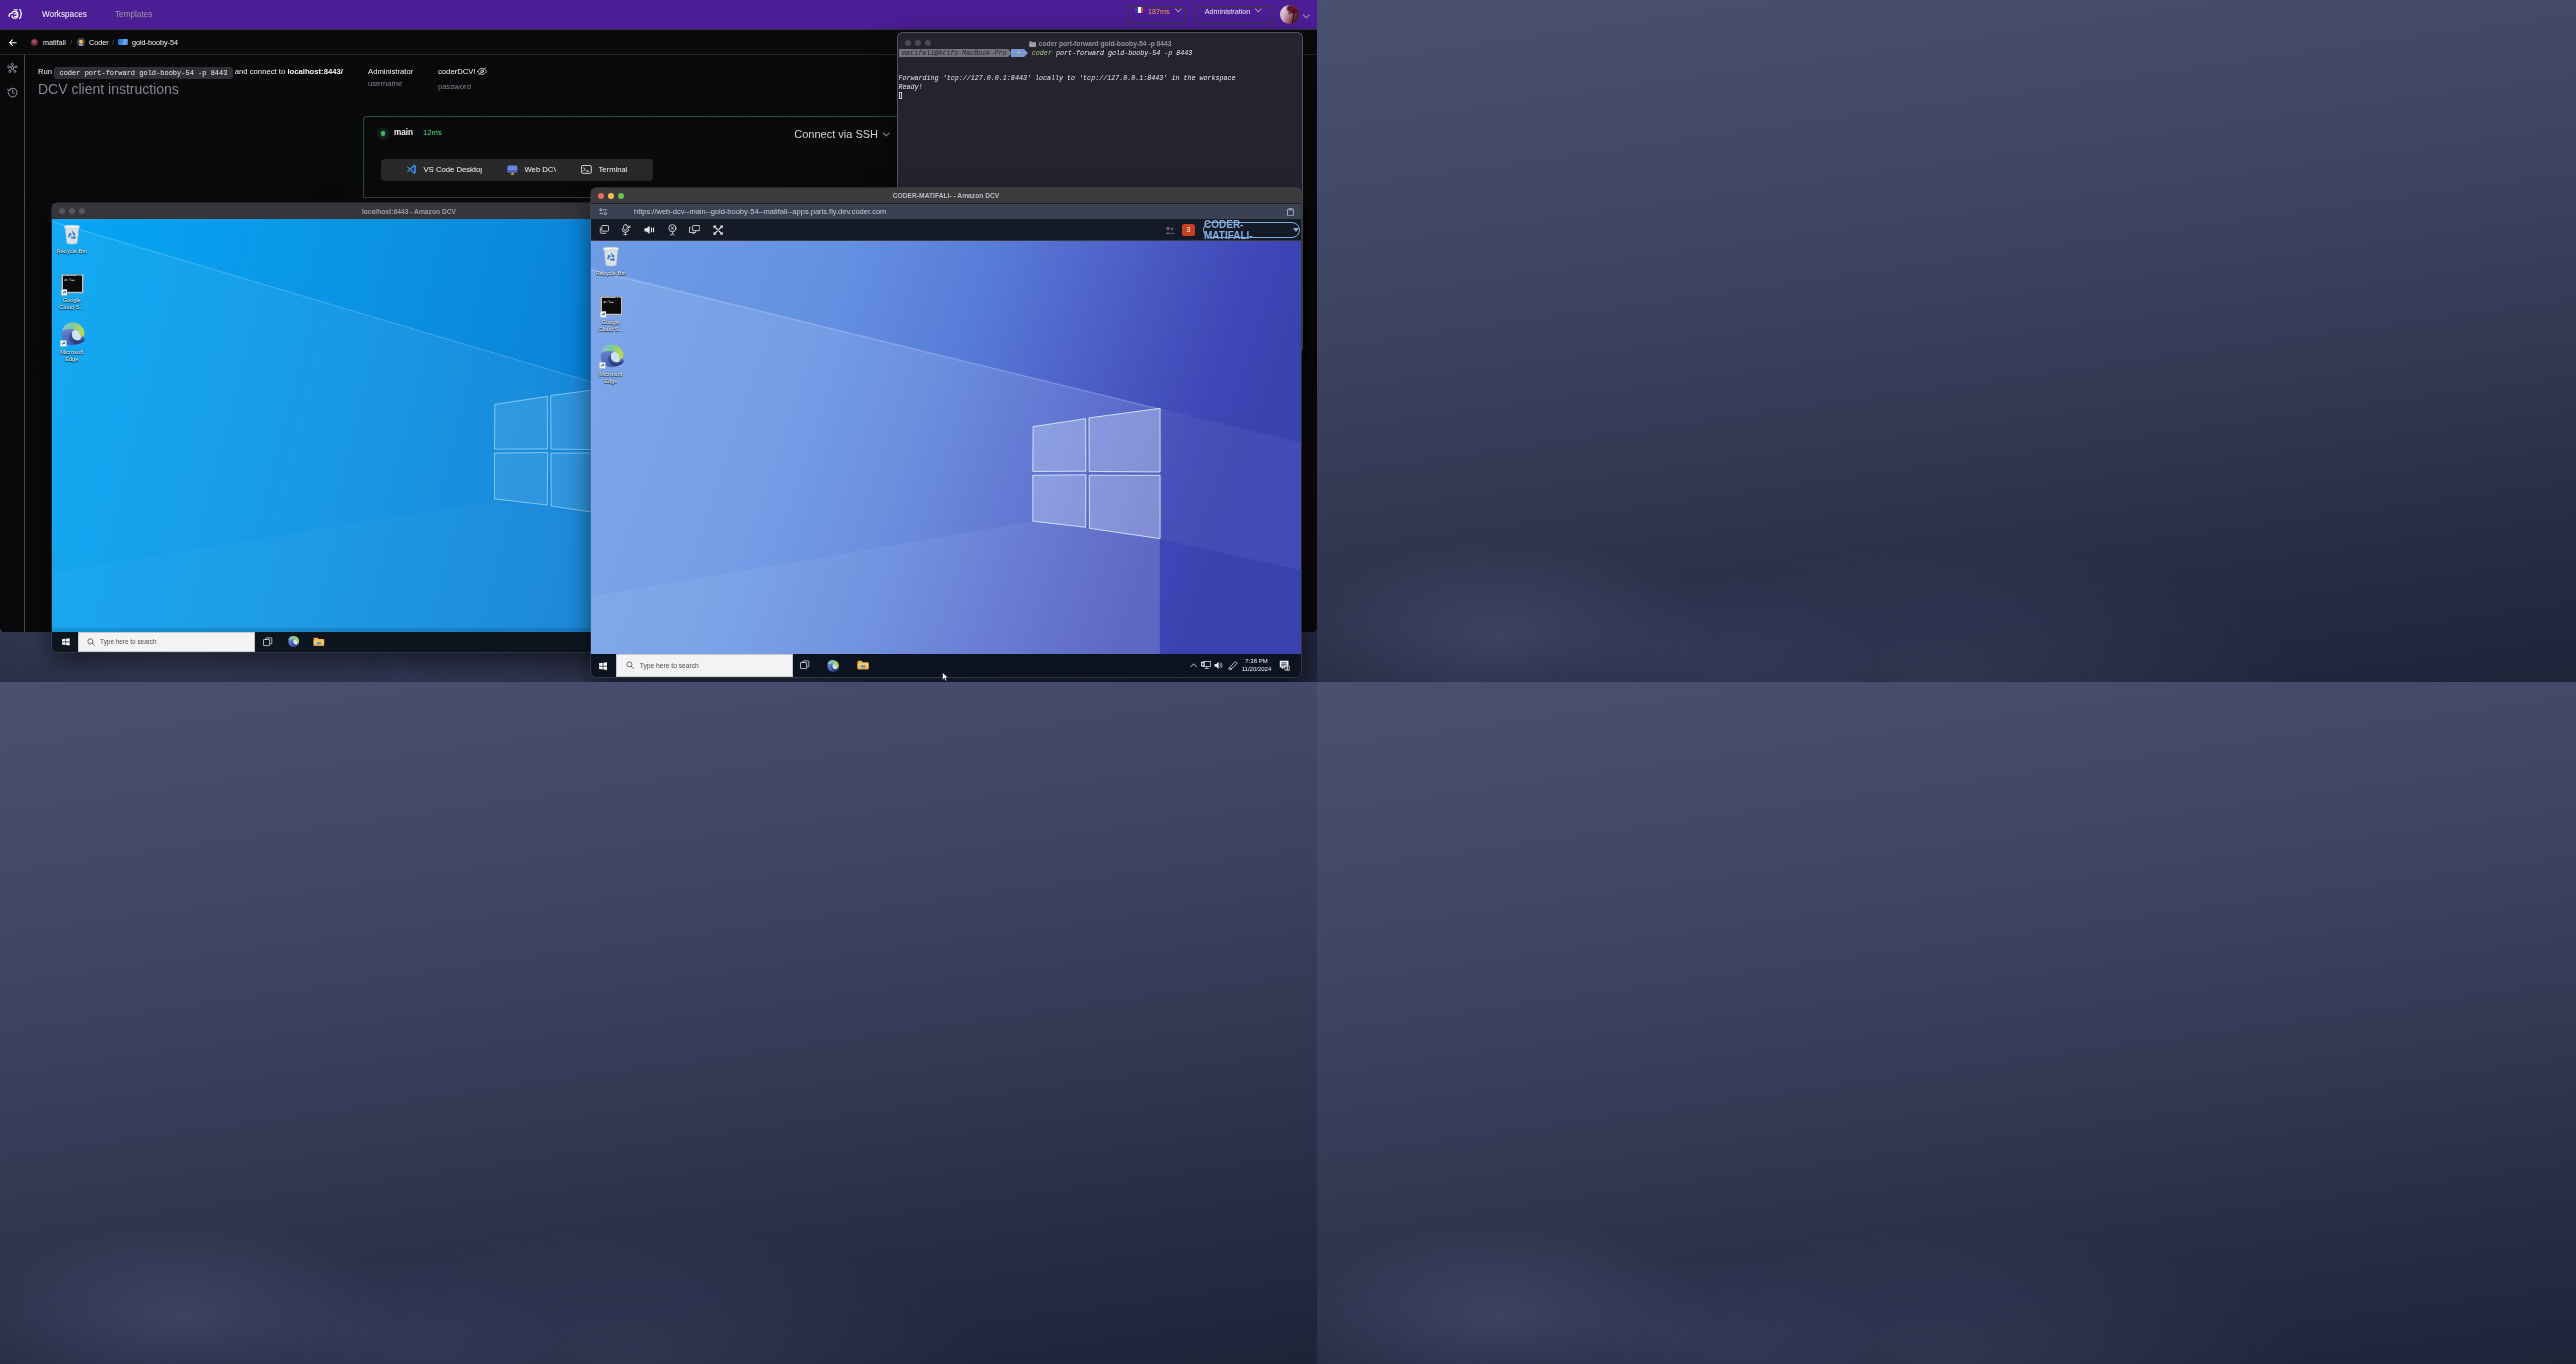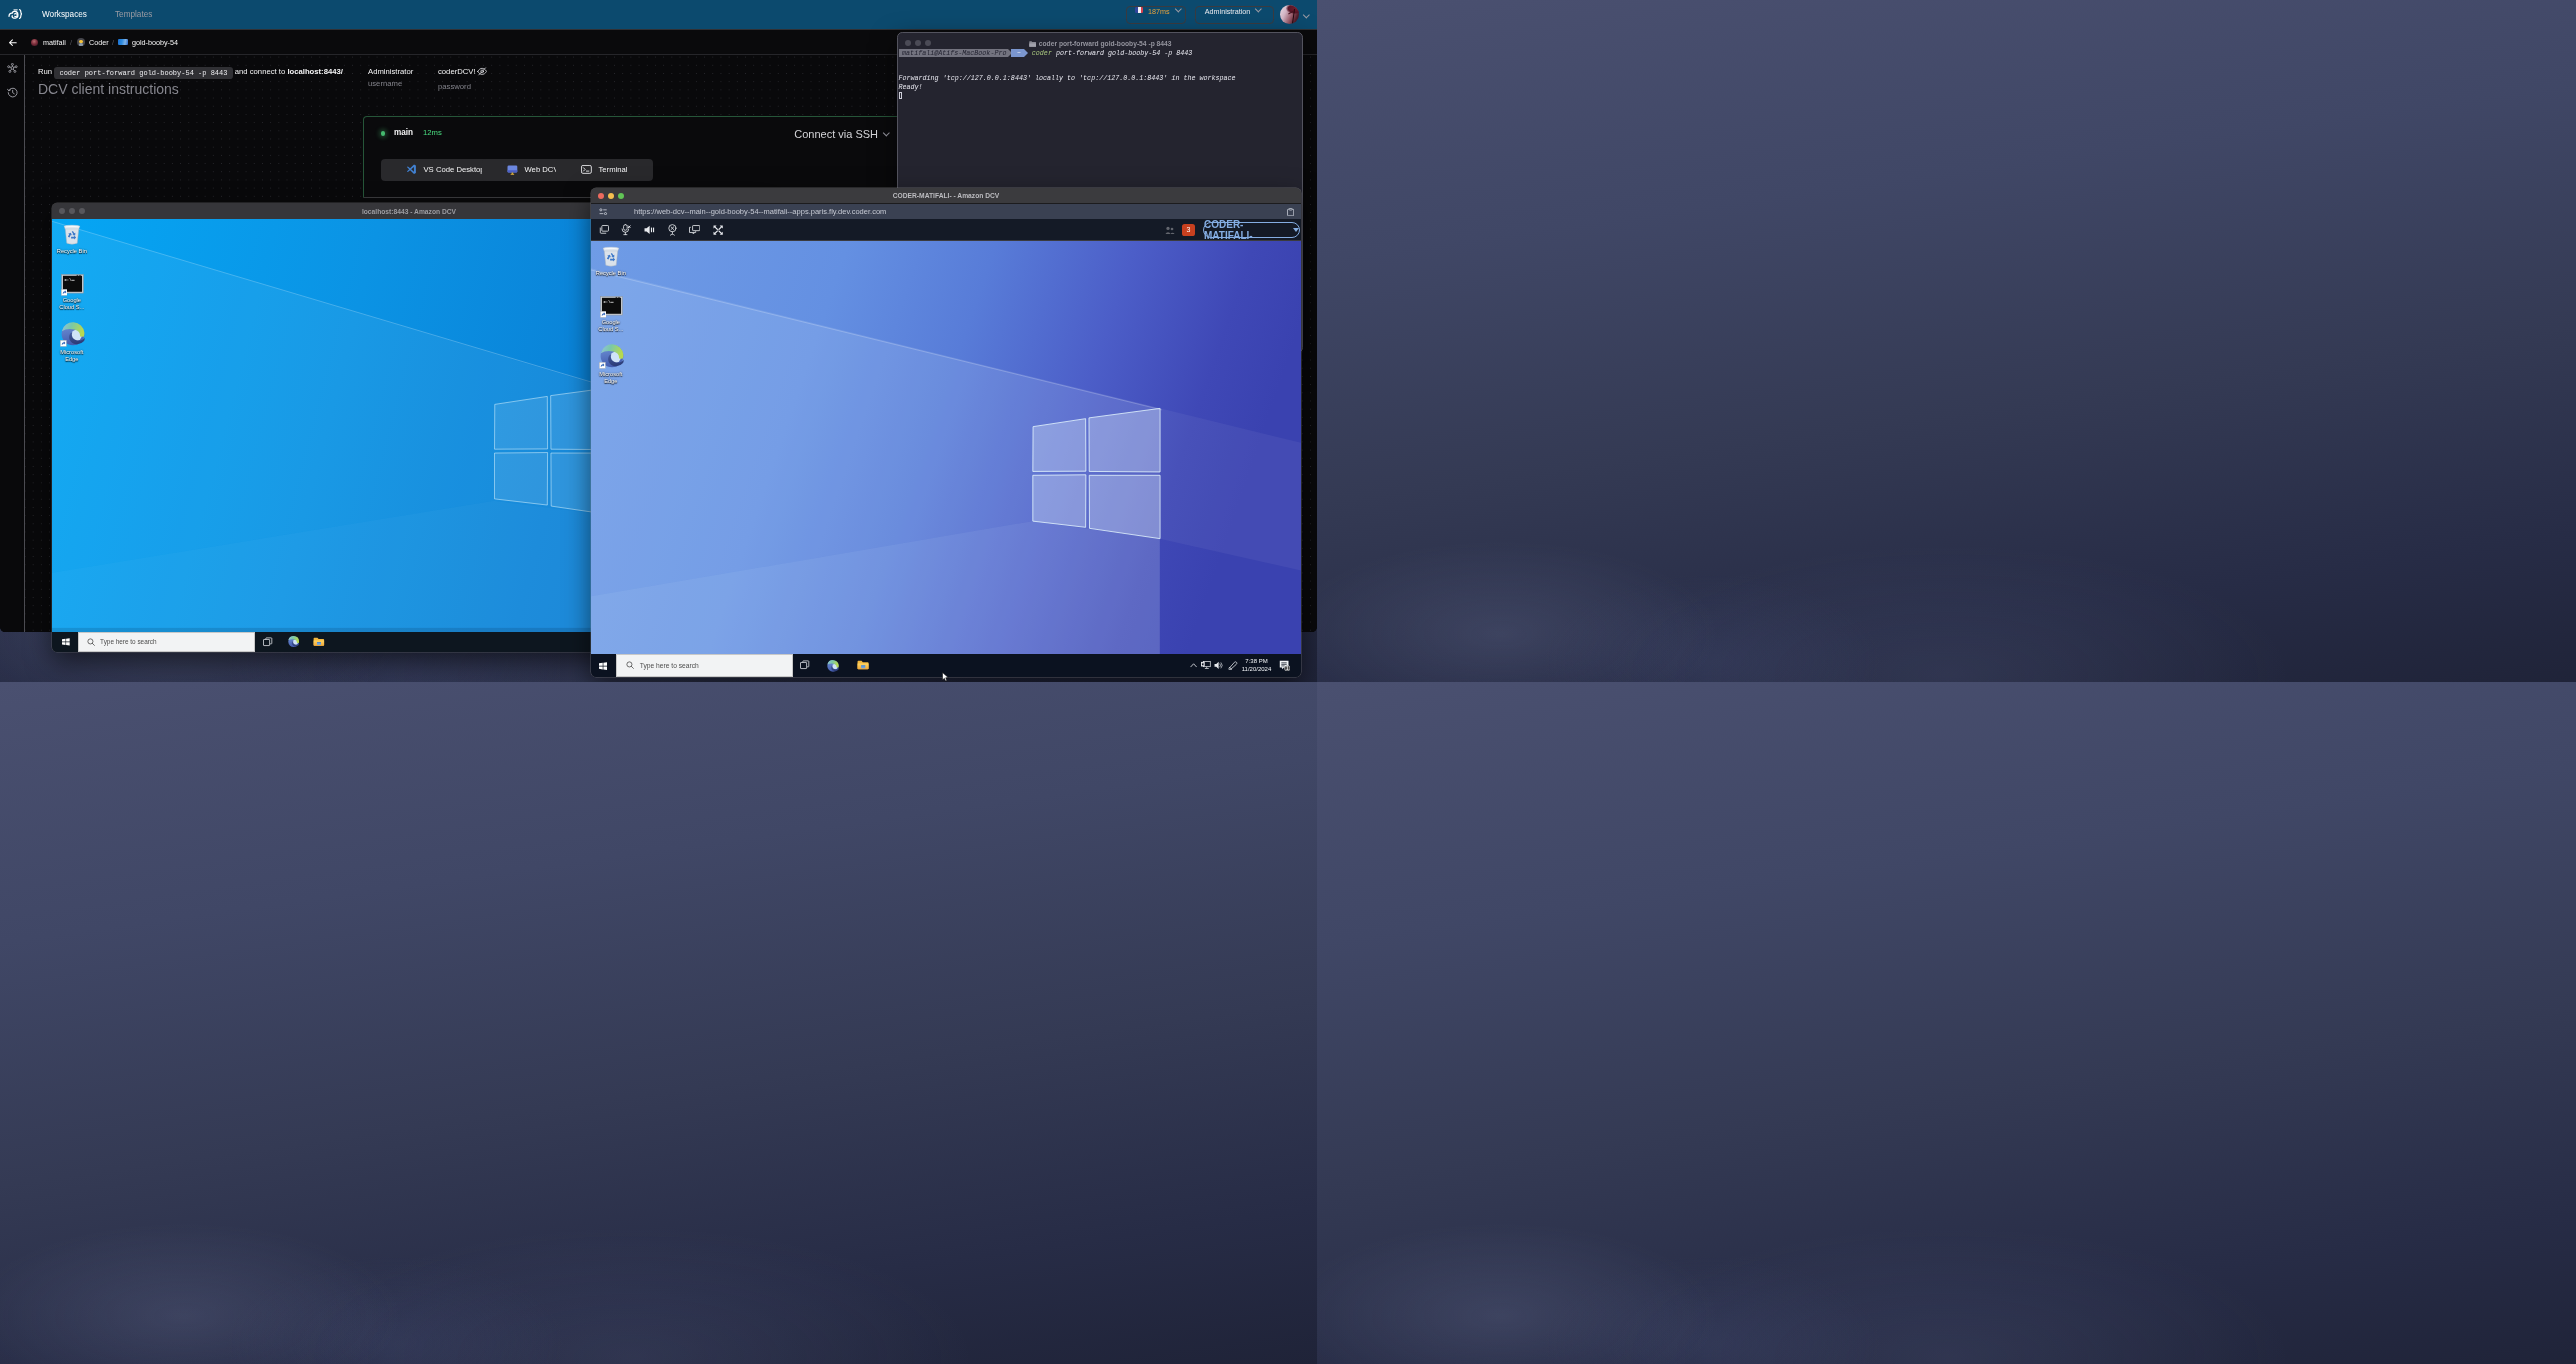--- a/index.html
+++ b/index.html
@@ -11,21 +11,21 @@
       radial-gradient(567px 216px at 48% 99%, rgba(115,125,165,0.15), rgba(0,0,0,0) 60%),
       radial-gradient(258px 134px at 30% 97%, rgba(55,62,95,0.5), rgba(0,0,0,0) 65%),
       linear-gradient(172deg,#4a5070 0%, #404766 30%, #343a54 58%, #272c46 82%, #1f2338 100%);
     position:relative;
   }
   .abs { position:absolute; }
 
   
   #page { position:absolute; left:0; top:0; width:1317px; height:632px;
     background:#09090b; border-radius:0 0 5.2px 5.2px; overflow:hidden; }
-  #nav { position:absolute; left:0; top:0; width:100%; height:30px; background:#0c4a6e;
+  #nav { position:absolute; left:0; top:0; width:100%; height:30px; background:#4c1d95;
     border-bottom:0.5px solid #313135; }
   #crumbs { position:absolute; left:0; top:30px; width:100%; height:25px; background:#0a0a0c;
     border-bottom:0.5px solid #26262a; }
   #content { position:absolute; left:0; top:55px; width:100%; height:578px; background:#09090b; }
   #dots { position:absolute; left:25px; top:0; right:0; bottom:0;
     background-image:radial-gradient(circle, #27272c 0.5px, rgba(0,0,0,0) 0.6px);
     background-size:8.2px 8.2px; background-position:4.1px 6.2px; }
   #rail { position:absolute; left:0; top:0; width:25px; height:100%; border-right:0.5px solid #4c4c52; }
 
   .navtab { position:absolute; top:0; height:30px; line-height:30px; font-size:8.2px; }

